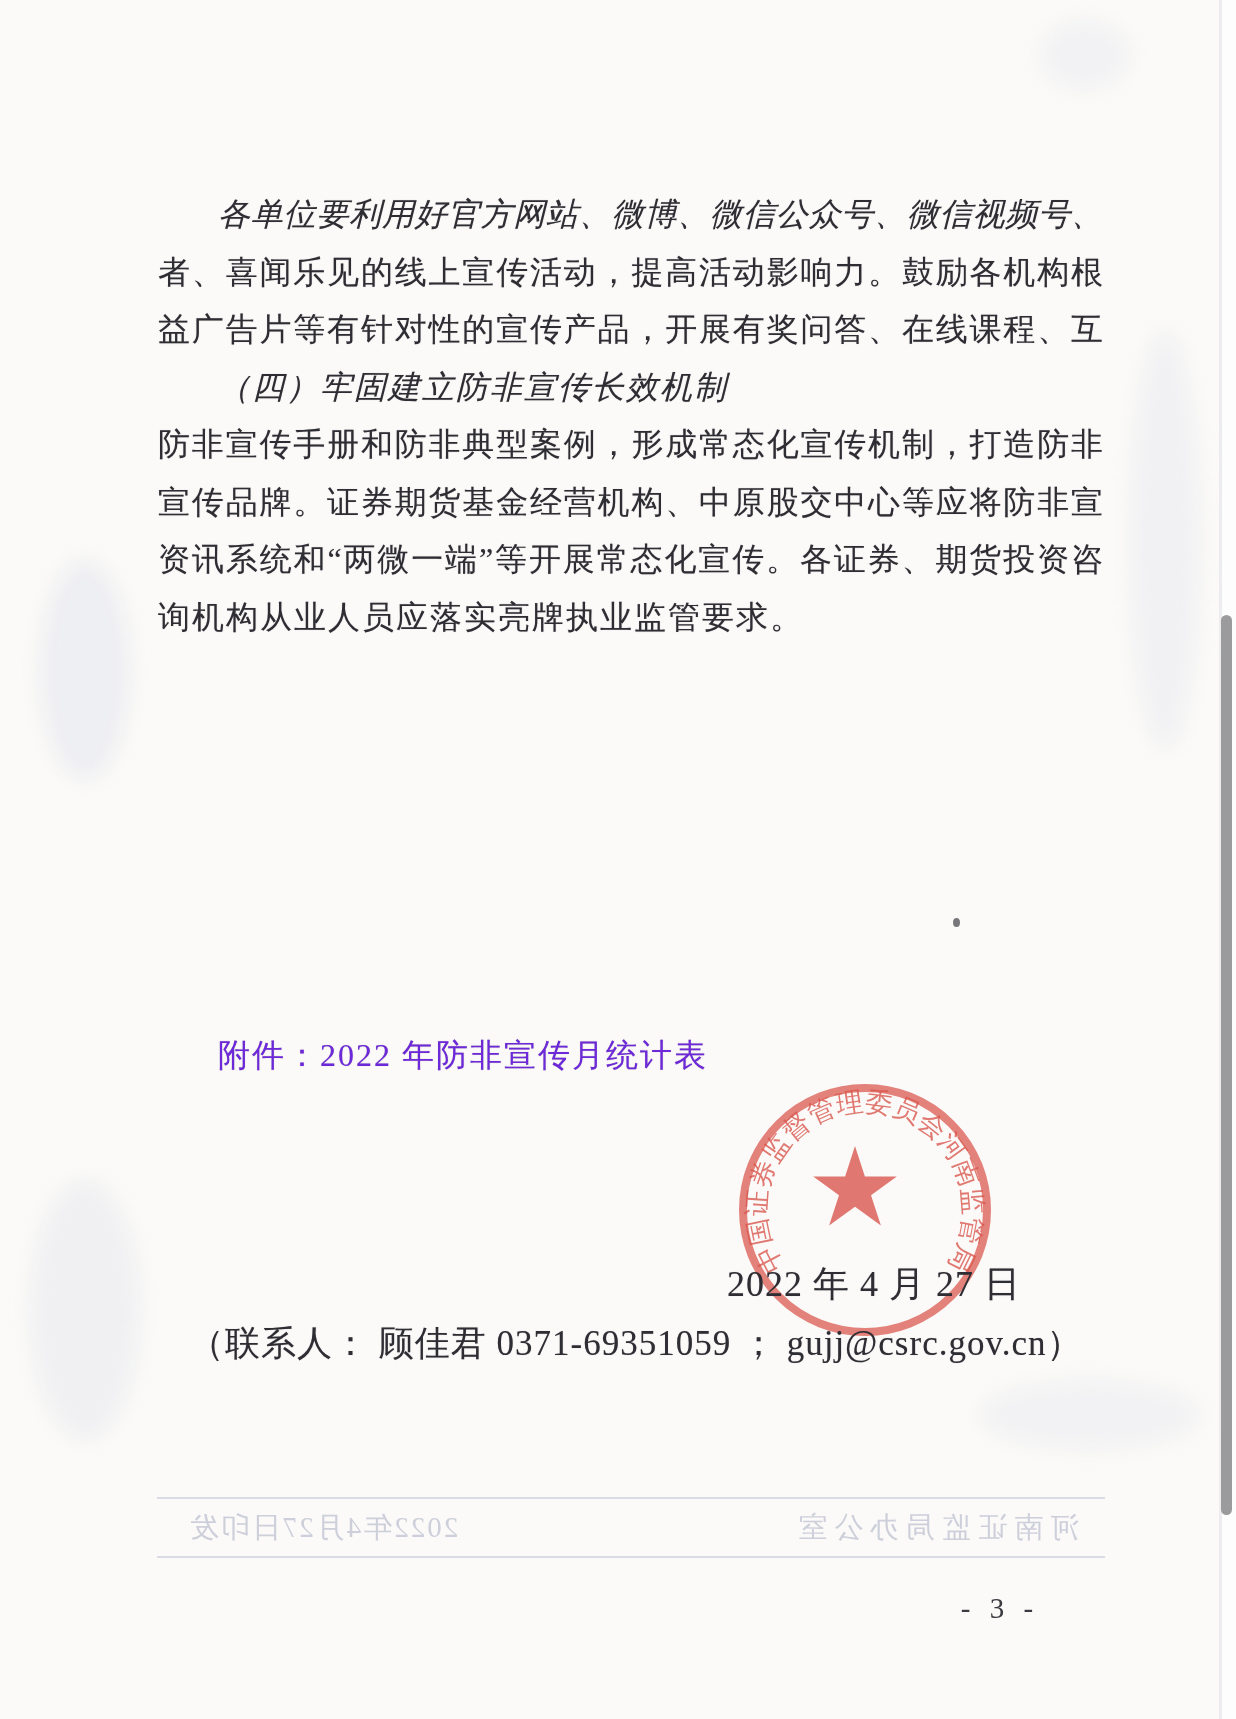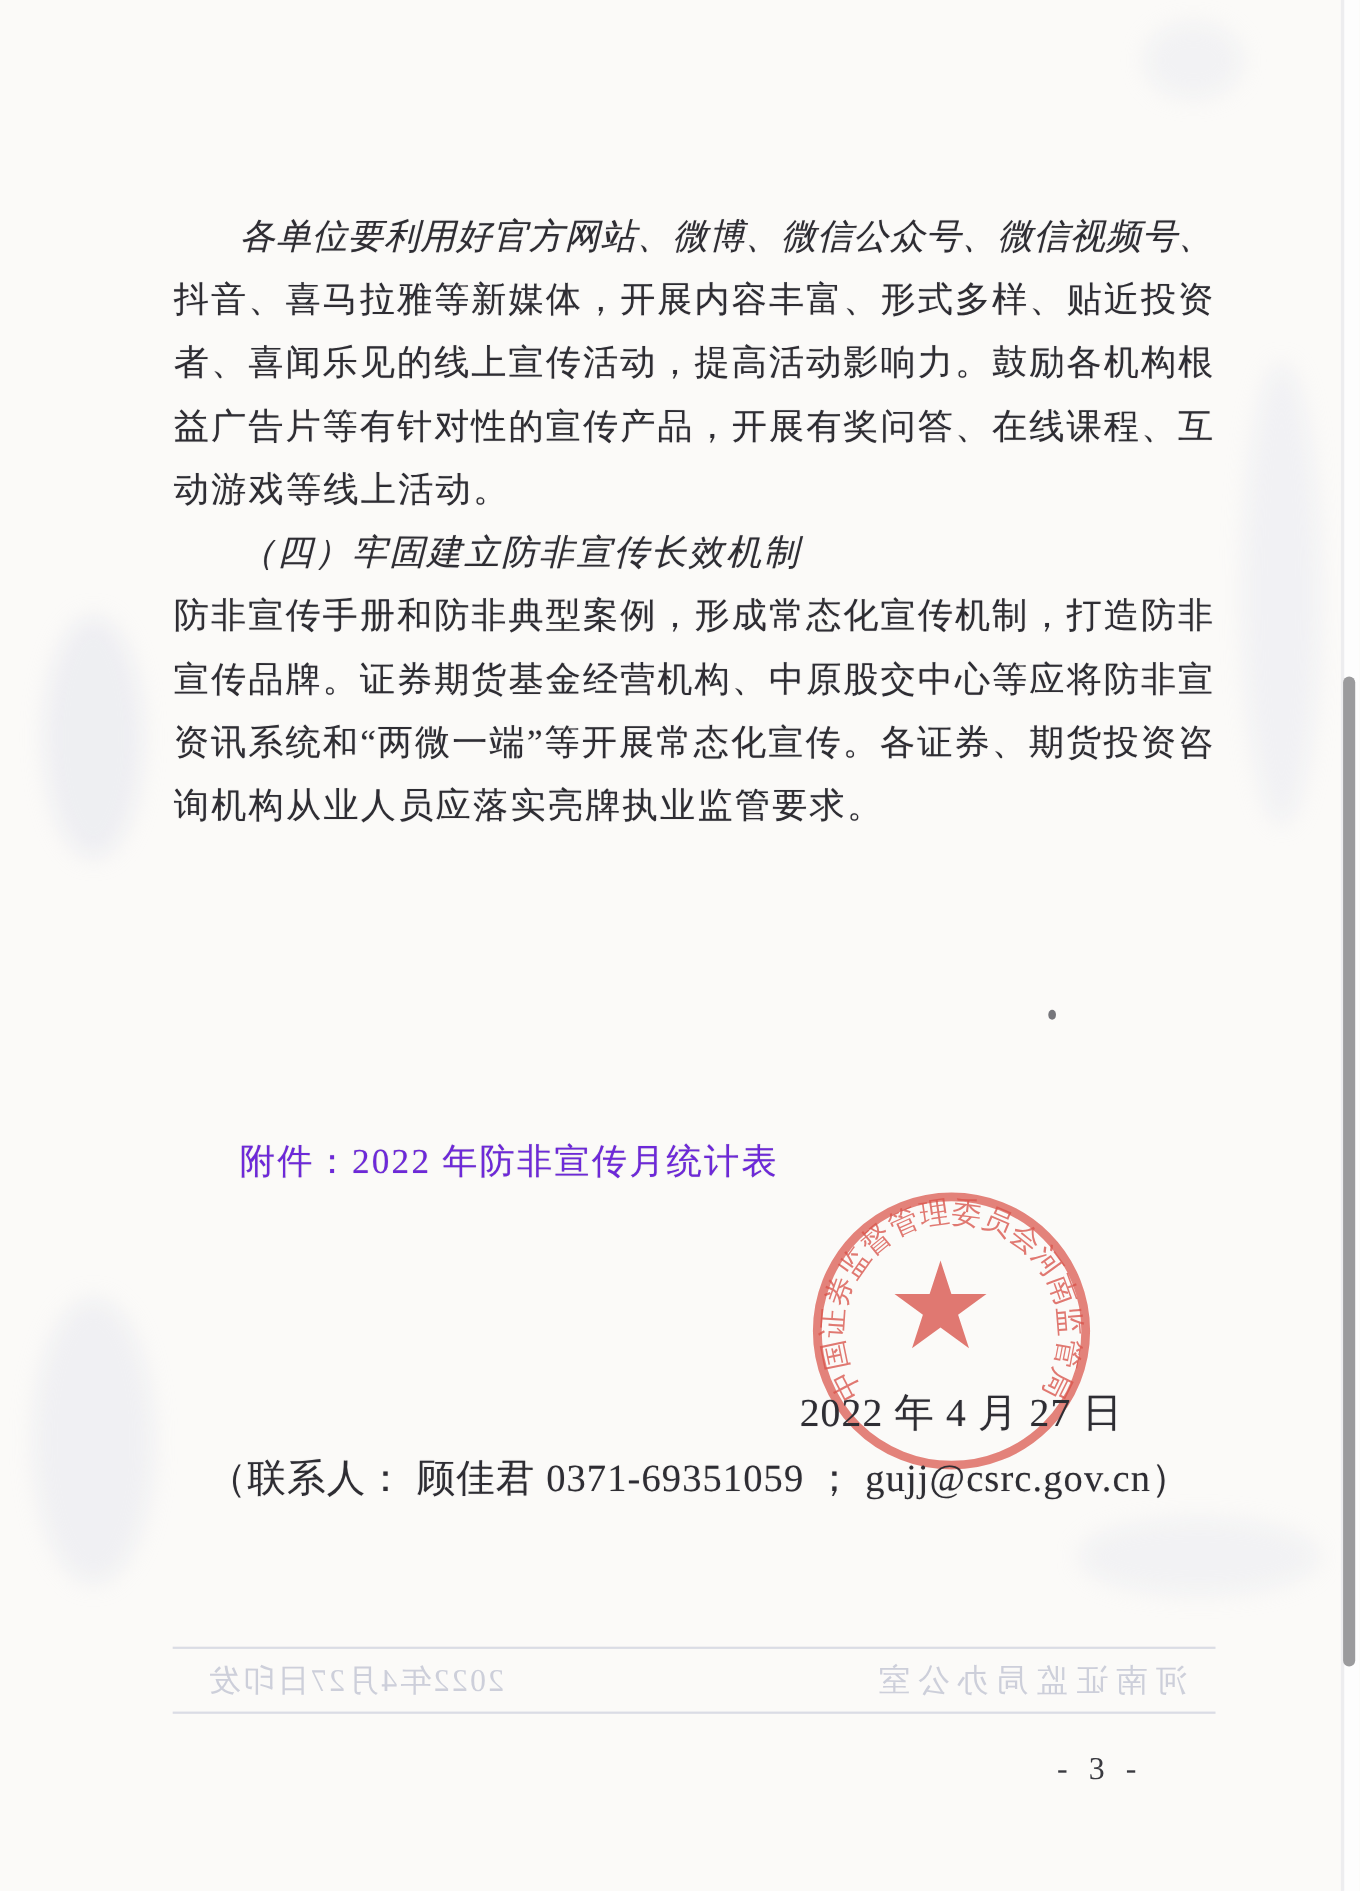--- a/index.html
+++ b/index.html
@@ -71,24 +71,22 @@
 <div class="page-area">
 
   <div class="smudge" style="left:40px;top:560px;width:90px;height:220px;background:rgba(214,219,232,.35);"></div>
   <div class="smudge" style="left:30px;top:1180px;width:110px;height:260px;background:rgba(216,220,232,.30);"></div>
   <div class="smudge" style="left:1130px;top:330px;width:70px;height:420px;background:rgba(218,222,234,.30);"></div>
   <div class="smudge" style="left:980px;top:1380px;width:220px;height:70px;background:rgba(220,223,234,.28);"></div>
   <div class="smudge" style="left:1040px;top:20px;width:90px;height:70px;background:rgba(222,225,236,.30);"></div>
 
   <div class="textblock">
     <div class="bline just ind">各单位要利用好官方网站、微博、微信公众号、微信视频号、</div>
-    <div class="bline just">抖音、喜马拉雅等新媒体，开展内容丰富、形式多样、贴近投资</div>
     <div class="bline just">者、喜闻乐见的线上宣传活动，提高活动影响力。鼓励各机构根</div>
     <div class="bline just">益广告片等有针对性的宣传产品，开展有奖问答、在线课程、互</div>
-    <div class="bline plain">动游戏等线上活动。</div>
     <div class="bline plain ind">（四）牢固建立防非宣传长效机制</div>
     <div class="bline just">防非宣传手册和防非典型案例，形成常态化宣传机制，打造防非</div>
     <div class="bline just">宣传品牌。证券期货基金经营机构、中原股交中心等应将防非宣</div>
     <div class="bline just">资讯系统和“两微一端”等开展常态化宣传。各证券、期货投资咨</div>
     <div class="bline plain">询机构从业人员应落实亮牌执业监管要求。</div>
   </div>
 
   <div class="stray-dot"></div>
 
   <div class="attachment">附件：2022 年防非宣传月统计表</div>

